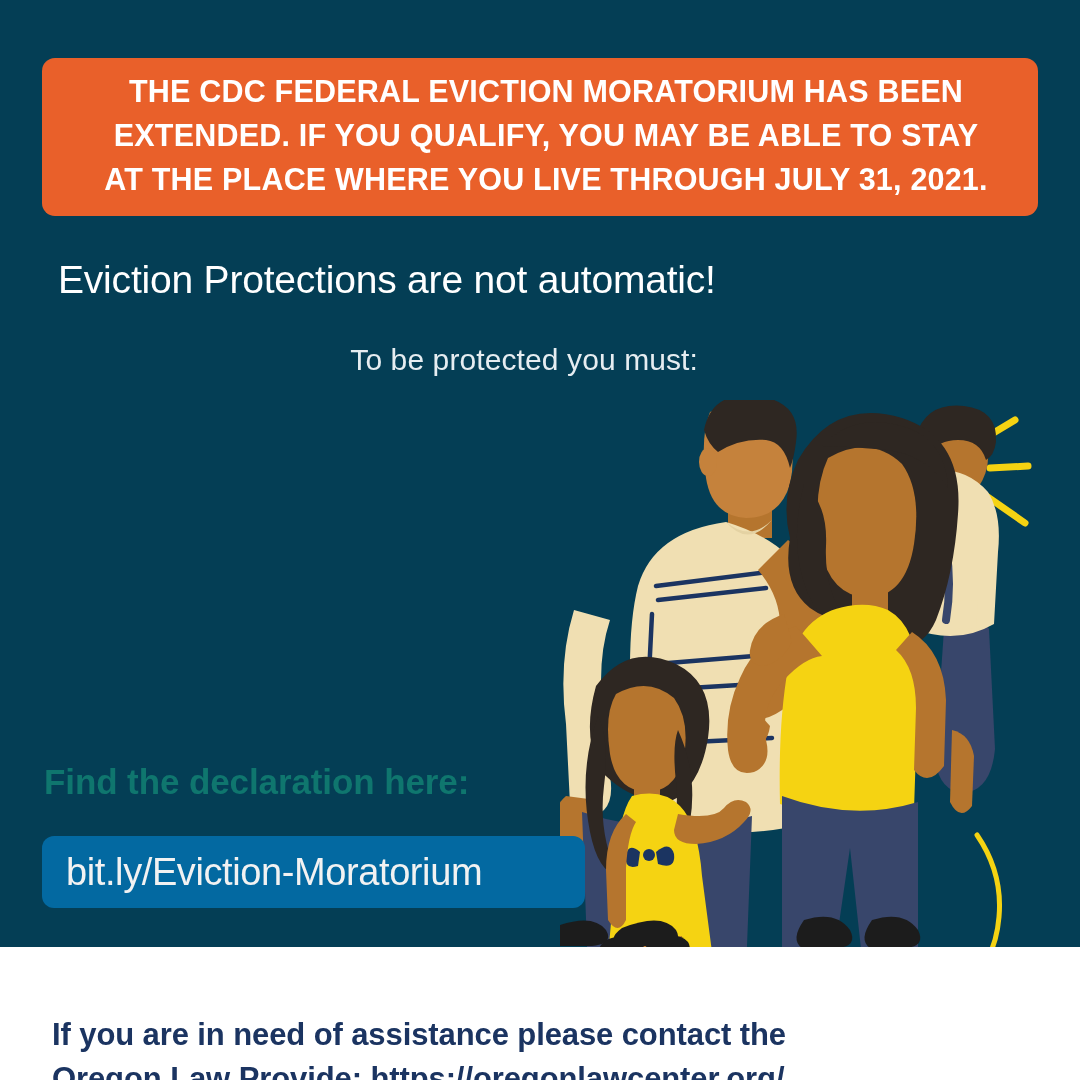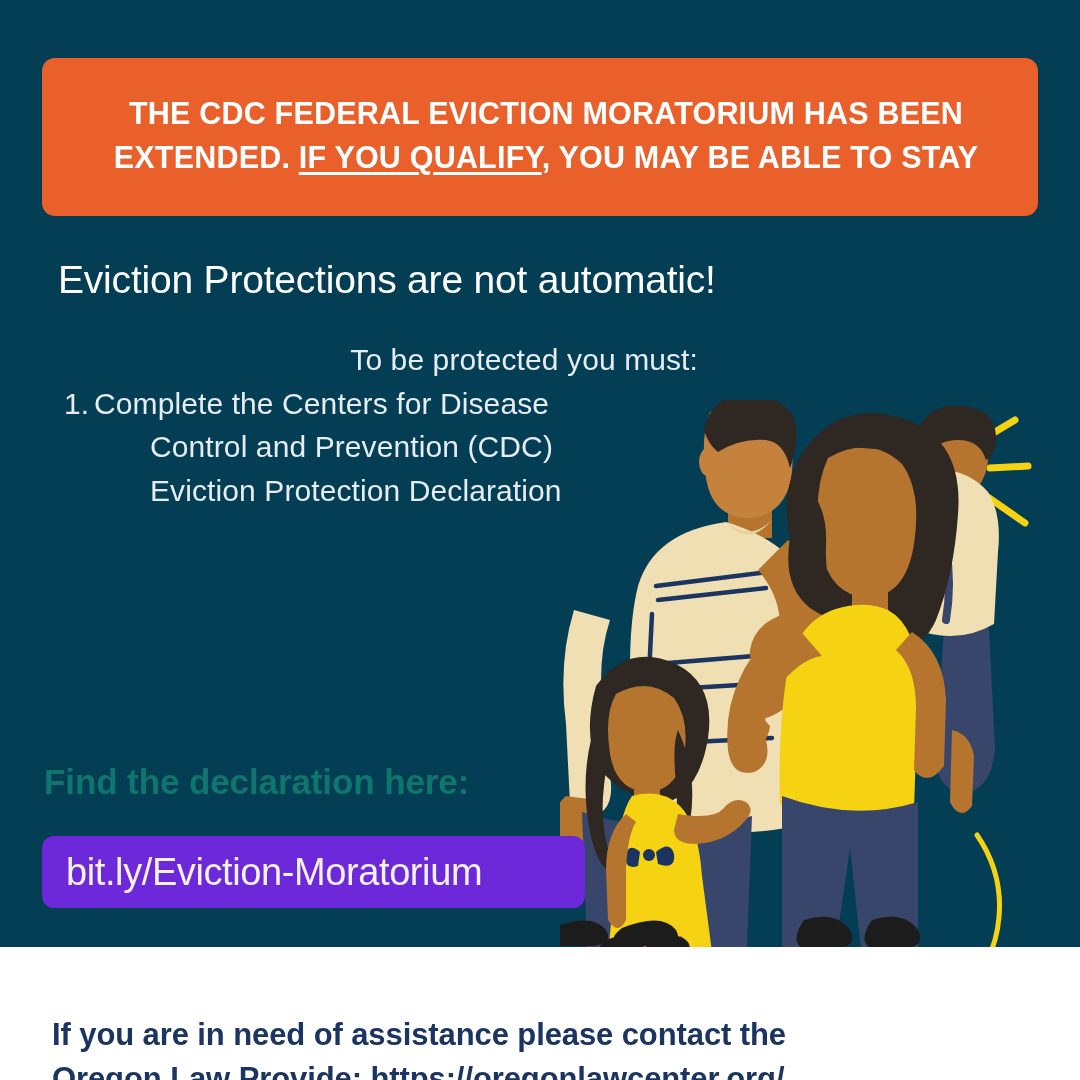--- a/index.html
+++ b/index.html
@@ -49,21 +49,20 @@
     font-family: "Liberation Sans", sans-serif;
     font-weight: bold;
     font-size: 30.5px;
     line-height: 44px;
     letter-spacing: 0.2px;
     text-align: center;
     text-transform: uppercase;
     width: 100%;
   }
   .alert-text .ul {
-    text-decoration: underline;
     text-underline-offset: 4px;
     text-decoration-thickness: 3px;
   }
   
   .headline {
     position: absolute;
     left: 58px;
     top: 258px;
     color: #ffffff;
     font-family: "Liberation Sans", sans-serif;
@@ -116,21 +115,21 @@
     font-size: 35px;
     letter-spacing: -0.1px;
     white-space: nowrap;
   }
   .url-button {
     position: absolute;
     left: 42px;
     top: 836px;
     width: 543px;
     height: 72px;
-    background: #6d28d9;
+    background: #0369a1;
     border-radius: 12px;
     display: flex;
     align-items: center;
     box-sizing: border-box;
     padding-left: 24px;
     border: none;
     cursor: pointer;
   }
   .url-button .url-text {
     color: #f2f2f2;
@@ -318,33 +317,29 @@
       <path d="M97 35 q26 38 22 82 q-4 48 -38 72 q-26 18 -44 2 q-14 -14 2 -26 q18 -12 28 6 q10 22 -16 34 q-28 12 -52 16" stroke="#f5d312" stroke-width="5" fill="none" stroke-linecap="round"></path>
     </svg>
   </div>
 
   <div class="alert-banner">
     <div class="alert-text">
       <span>THE CDC FEDERAL EVICTION MORATORIUM HAS BEEN</span>
       <br>
       <span>EXTENDED. </span><span class="ul">IF YOU QUALIFY</span><span>, YOU MAY BE ABLE TO STAY</span>
       <br>
+      <span>AT THE PLACE WHERE YOU LIVE THROUGH JULY 31, 2021.</span>
     </div>
   </div>
 
   <div class="headline">Eviction Protections are not automatic!</div>
 
   <div class="body-copy">
     <span class="intro">To be protected you must:</span>
     <ol>
-      <li>
-        <span class="num">1.</span><span>Complete the Centers for Disease</span>
-        <span class="cont">Control and Prevention (CDC)</span>
-        <span class="cont">Eviction Protection Declaration</span>
-      </li>
     </ol>
   </div>
 
   <div class="find-label">Find the declaration here:</div>
 
   <div class="url-button">
     <span class="url-text">bit.ly/Eviction-Moratorium</span>
   </div>
 
   <div class="footer-bar"></div>

